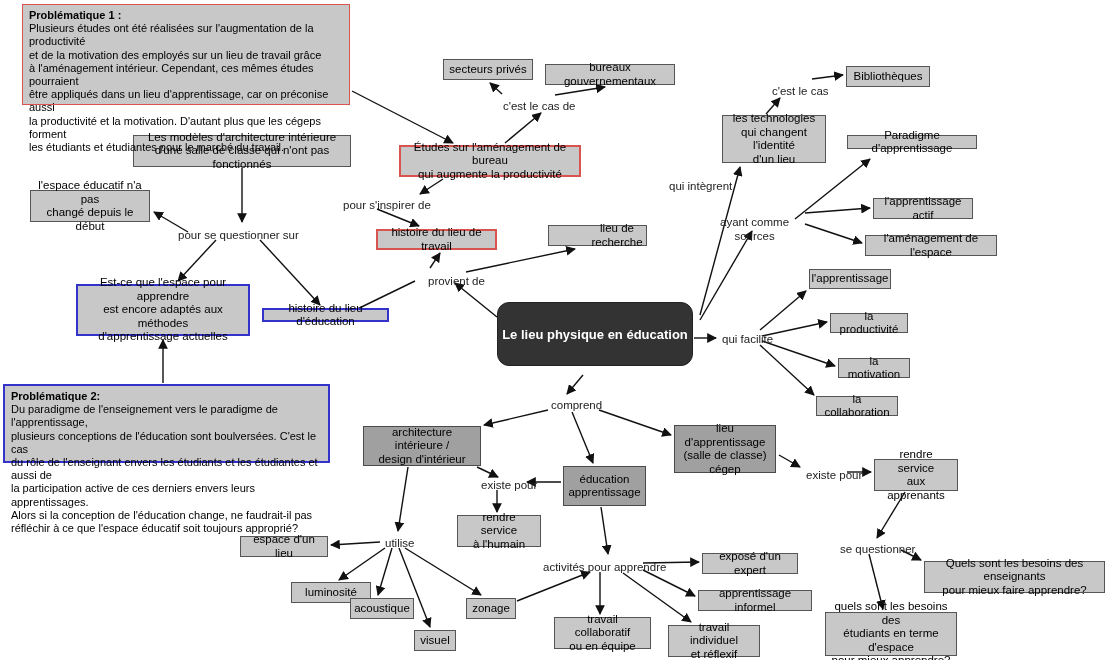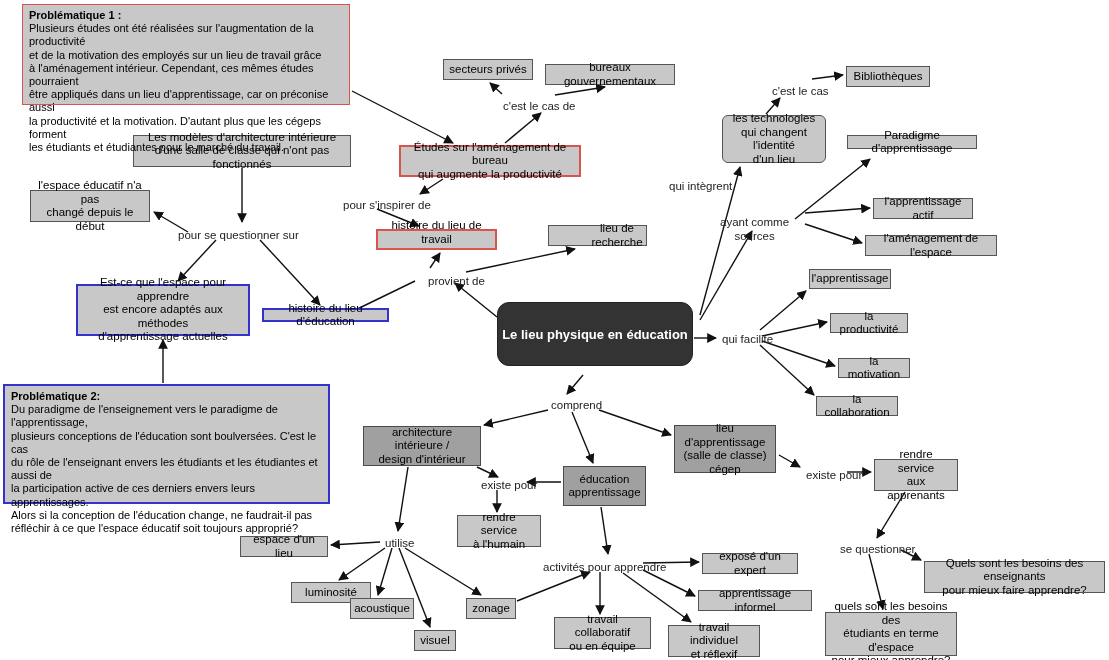--- a/index.html
+++ b/index.html
@@ -102,21 +102,21 @@
       <div class="node" style="left: 545px; top: 64px; width: 130px; height: 21px;">
         <span style="white-space: pre-line;">bureaux gouvernementaux</span>
       </div>
       <div class="node" style="left: 846px; top: 66px; width: 84px; height: 21px;">
         <span style="white-space: pre-line;">Bibliothèques</span>
       </div>
       <div class="node red" style="left: 399px; top: 145px; width: 182px; height: 32px;">
         <span style="white-space: pre-line;">Études sur l'aménagement de bureau
 qui augmente la productivité</span>
       </div>
-      <div class="node" style="left: 722px; top: 115px; width: 104px; height: 48px; border-radius: 6px;">
+      <div class="node" style="left: 722px; top: 115px; width: 104px; height: 48px;">
         <span style="white-space: pre-line;">les technologies
 qui changent l'identité
 d'un lieu</span>
       </div>
       <div class="node" style="left: 847px; top: 135px; width: 130px; height: 14px;">
         <span style="white-space: pre-line;">Paradigme d'apprentissage</span>
       </div>
       <div class="node" style="left: 133px; top: 135px; width: 218px; height: 32px;">
         <span style="white-space: pre-line;">Les modèles d'architecture intérieure
 d'une salle de classe qui n'ont pas fonctionnés</span>
@@ -124,21 +124,21 @@
       <div class="node" style="left: 30px; top: 190px; width: 120px; height: 32px;">
         <span style="white-space: pre-line;">l'espace éducatif n'a pas
 changé depuis le début</span>
       </div>
       <div class="node" style="left: 873px; top: 198px; width: 100px; height: 21px;">
         <span style="white-space: pre-line;">l'apprentissage actif</span>
       </div>
       <div class="node" style="left: 865px; top: 235px; width: 132px; height: 21px;">
         <span style="white-space: pre-line;">l'aménagement de l'espace</span>
       </div>
-      <div class="node red" style="left: 376px; top: 229px; width: 121px; height: 21px; align-items: flex-end;">
+      <div class="node red" style="left: 376px; top: 229px; width: 121px; height: 21px;">
         <span style="white-space: pre-line;">histoire du lieu de travail</span>
       </div>
       <div class="node" style="left: 548px; top: 225px; width: 99px; height: 21px; padding-left: 44px;">
         <span style="white-space: pre-line;">lieu de recherche</span>
       </div>
       <div class="node" style="left: 809px; top: 269px; width: 82px; height: 20px;">
         <span style="white-space: pre-line;">l'apprentissage</span>
       </div>
       <div class="node" style="left: 830px; top: 313px; width: 78px; height: 20px;">
         <span style="white-space: pre-line;">la productivité</span>
@@ -234,21 +234,21 @@
       <div class="elabel" style="left: 543px; top: 561px;">activités pour apprendre</div>
       <div class="elabel" style="left: 840px; top: 543px;">se questionner</div>
     </div>
   <div id="problems-layer">
       <div class="prob red" style="left: 22px; top: 4px; width: 328px; height: 101px;"><b>Problématique 1 :</b><div class="body">Plusieurs études ont été réalisées sur l'augmentation de la productivité
 et de la motivation des employés sur un lieu de travail grâce
 à l'aménagement intérieur. Cependant, ces mêmes études pourraient
 être appliqués dans un lieu d'apprentissage, car on préconise aussi
 la productivité et la motivation. D'autant plus que les cégeps forment
 les étudiants et étudiantes pour le marché du travail.</div></div>
-      <div class="prob blue" style="left: 3px; top: 384px; width: 327px; height: 120px;"><b>Problématique 2:</b><div class="body">Du paradigme de l'enseignement vers le paradigme de l'apprentissage,
+      <div class="prob blue" style="left: 3px; top: 384px; width: 327px; height: 79px;"><b>Problématique 2:</b><div class="body">Du paradigme de l'enseignement vers le paradigme de l'apprentissage,
 plusieurs conceptions de l'éducation sont boulversées. C'est le cas
 du rôle de l'enseignant envers les étudiants et les étudiantes et aussi de
 la participation active de ces derniers envers leurs apprentissages.
 Alors si la conception de l'éducation change, ne faudrait-il pas
 réfléchir à ce que l'espace éducatif soit toujours approprié?</div></div>
     </div>
   <div id="center-layer">
       <div class="center" style="left: 497px; top: 302px; width: 196px; height: 64px;">
         <div class="t1">Le lieu physique en éducation</div>
       </div>

